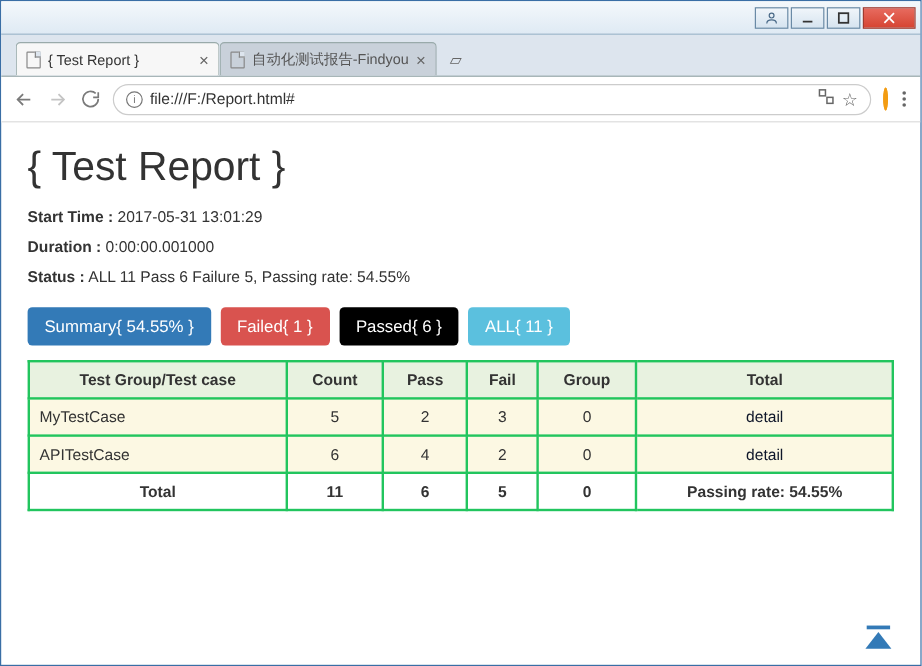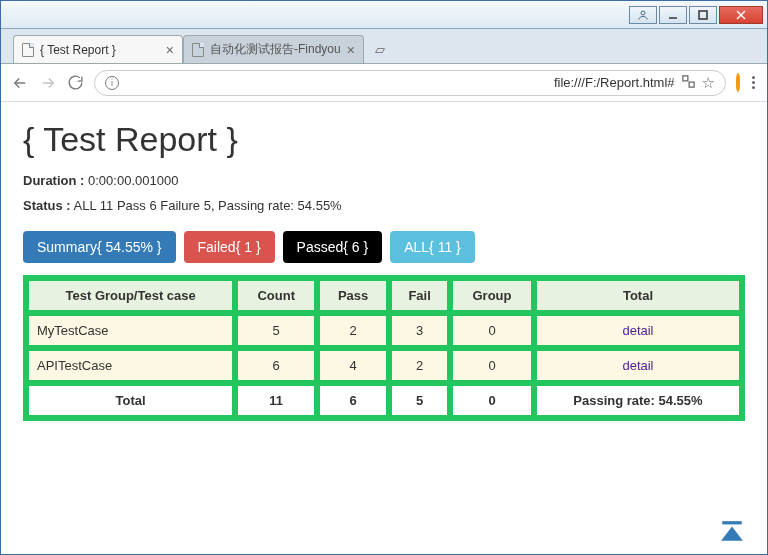--- a/index.html
+++ b/index.html
@@ -18,42 +18,42 @@
   .tab .file-icon::after { content:""; position:absolute; top:-1px; right:-1px; width:4px; height:4px; background:#dde5ee; border-left:1px solid #888; border-bottom:1px solid #888; }
   .tab .tab-title { flex:1; overflow:hidden; text-overflow:ellipsis; white-space:nowrap; }
   .tab .tab-close { color:#666; font-size:14px; cursor:pointer; }
   .newtab { width: 24px; height: 20px; display:flex; align-items:center; justify-content:center; color:#666; margin-left:4px; margin-bottom:4px; }
   
   .urlbar { height: 38px; display: flex; align-items: center; padding: 0 10px; gap: 10px; border-bottom: 1px solid #ddd; background:#fff; }
   .nav-icon { color:#7a7a7a; cursor:pointer; display:flex; align-items:center; }
   .nav-icon.disabled { color:#c4c4c4; cursor:default; }
   .url-field { flex:1; height:26px; border:1px solid #ccc; border-radius:13px; display:flex; align-items:center; padding:0 10px; gap:6px; color:#555; font-size:13px; }
   .url-field .info-circle { width:14px; height:14px; border:1px solid #777; border-radius:50%; display:flex; align-items:center; justify-content:center; font-size:9px; color:#777; }
-  .url-text { flex:1; overflow:hidden; white-space:nowrap; color:#333;text-align:right; }
+  .url-text { flex:1; overflow:hidden; white-space:nowrap; color:#333; }
   .toolbar-icon { color:#666; cursor:pointer; font-size:15px; }
   .circle-orange { width:16px; height:16px; border-radius:50%; background:#f39c12; border:2px solid #f39c12; box-shadow: inset 0 0 0 2px #fff; }
   .kebab { display:flex; flex-direction:column; gap:2px; padding:2px; }
   .kebab span { width:3px; height:3px; background:#666; border-radius:50%; }
   
   .page { padding: 18px 22px; color:#333; position:relative; height: calc(555px - 28px - 35px - 38px); }
   h1 { font-size: 34px; font-weight: 400; color:#333; margin-bottom: 14px; }
   .meta-line { font-size: 13px; margin-bottom: 10px; }
   .meta-line b { font-weight: 700; }
   .btn-row { margin-top: 18px; display:flex; gap:8px; }
   .btn { padding: 8px 14px; color:#fff; border-radius:4px; font-size:14px; cursor:pointer; border:none; }
   .btn.summary { background:#337ab7; }
   .btn.failed  { background:#d9534f; }
   .btn.passed  { background:#000000; }
   .btn.all     { background:#5bc0de; }
   table { width:100%; border-collapse: collapse; margin-top: 12px; font-size:13px; }
-  th, td { border:6px solid #22c55e; padding:7px 8px; text-align:center; }
+  th, td { border:2px solid #22c55e; padding:7px 8px; text-align:center; }
   th { background:#e8f2e0; font-weight:700; }
   td.left { text-align:left; }
   tbody tr.datarow { background:#fcf8e3; }
-  a.detail { color:#4c1d95; text-decoration:none; cursor:pointer;margin-top:12px; }
+  a.detail { color:#0f172a; text-decoration:none; cursor:pointer;margin-top:12px; }
   .totalrow td { font-weight:700; background:#fff; }
   .scrolltop { position:absolute; right:22px; bottom:10px; color:#337ab7; cursor:pointer; }
   .scrolltop svg { width:26px; height:22px; }
 </style>
 </head>
 <body>
 
 <div class="win-titlebar">
   <div class="win-btn user">
     <svg viewBox="0 0 24 24" fill="none" stroke="#4a6a88" stroke-width="2">
@@ -129,20 +129,23 @@
       <span></span>
       <span></span>
       <span></span>
     </span>
 </div>
 
 <div class="page">
   <h1>{ Test Report }</h1>
 
   <div class="meta-line">
+    <b>Start Time :</b> <span>2017-05-31 13:01:29</span>
+  </div>
+  <div class="meta-line">
     <b>Duration :</b> <span>0:00:00.001000</span>
   </div>
   <div class="meta-line">
     <b>Status :</b> <span>ALL 11 Pass 6 Failure 5, Passing rate: 54.55%</span>
   </div>
 
   <div class="btn-row">
     <button class="btn summary">Summary{ 54.55% }</button>
     <button class="btn failed">Failed{ 1 }</button>
     <button class="btn passed">Passed{ 6 }</button>

